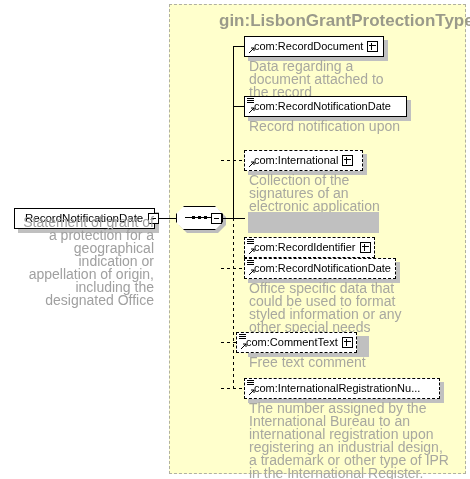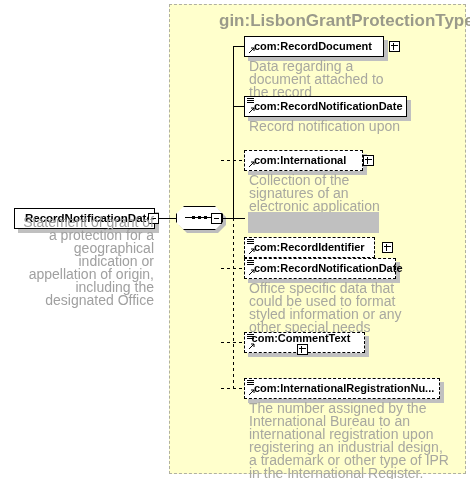--- a/index.html
+++ b/index.html
@@ -45,24 +45,24 @@
   }
   .elembox.dashed{border:1px dashed #000000;}
   .elem-shadow{
     position:absolute;
     background:#c0c0c0;
     height:21px;
     box-sizing:border-box;
   }
   .elem-label{
     font-size:11px;
-    font-weight:bold;
+    font-weight:normal;
     color:#000000;
     padding-left:9px;
-    padding-right:16px;
+    padding-right:3px;
     line-height:11px;
     text-align:right;
   }
   .elem-label.root{padding-left:10px;font-size:11.5px;}
 
   
   .plusbox{
     width:9px;height:9px;
     border:1px solid #000000;
     background:#ffffff;
@@ -254,32 +254,33 @@
         <i></i>
       </span>
     <svg class="arrow-icon" viewBox="0 0 8 8">
       <path d="M7 1 L2 6 M7 1 L4 1 M7 1 L7 4" stroke="#000" stroke-width="1" fill="none"></path>
     </svg>
     <span class="elem-label">com:RecordNotificationDate</span>
   </div>
   <div class="desc" style="left:249px;top:282px;width:180px;">Office specific data that could be used to format styled information or any other special needs</div>
 
   <div class="elem-shadow" style="left:248px;top:336px;width:121px;"></div>
-  <div class="elembox dashed" style="left:244px;top:332px;width:121px;flex-direction:column;">
+  <div class="elembox dashed" style="left:236px;top:332px;width:121px;">
     <span class="lines-icon">
         <i></i>
         <i></i>
         <i></i>
       </span>
     <svg class="arrow-icon" viewBox="0 0 8 8">
       <path d="M7 1 L2 6 M7 1 L4 1 M7 1 L7 4" stroke="#000" stroke-width="1" fill="none"></path>
     </svg>
     <span class="elem-label">com:CommentText</span>
     <span class="plusbox"></span>
   </div>
+  <div class="desc" style="left:249px;top:356px;width:150px;">Free text comment</div>
 
   <div class="elem-shadow" style="left:248px;top:382px;width:196px;"></div>
   <div class="elembox dashed" style="left:244px;top:378px;width:196px;">
     <span class="lines-icon">
         <i></i>
         <i></i>
         <i></i>
       </span>
     <svg class="arrow-icon" viewBox="0 0 8 8">
       <path d="M7 1 L2 6 M7 1 L4 1 M7 1 L7 4" stroke="#000" stroke-width="1" fill="none"></path>

